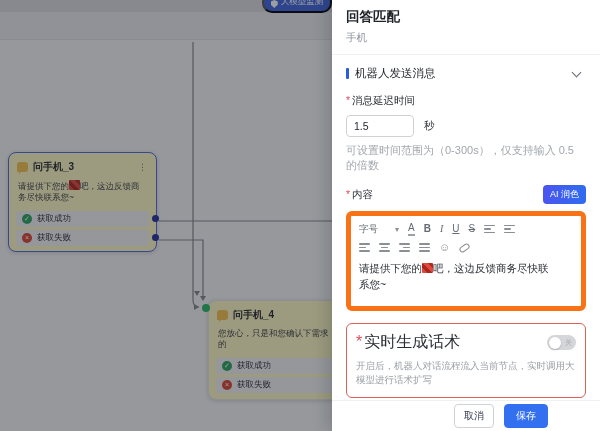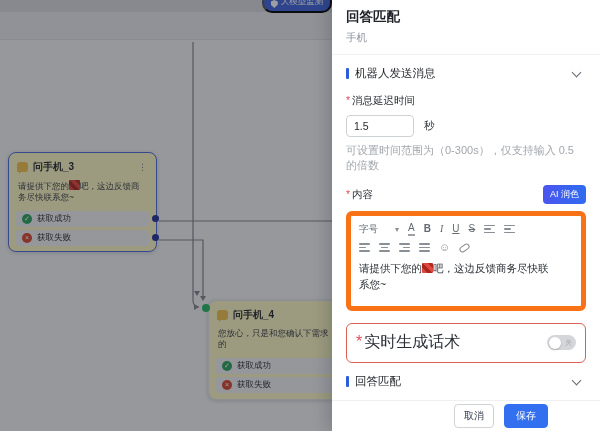--- a/index.html
+++ b/index.html
@@ -244,20 +244,21 @@
     </div>
 
     <div class="danger-box">
       <div class="rt-row">
         <div class="rt-label"><span class="req">*</span><span>实时生成话术</span></div>
         <span class="toggle">
           <span class="knob"></span>
           <span class="tg-txt">关</span>
         </span>
       </div>
+      <div class="rt-desc">开启后，机器人对话流程流入当前节点，实时调用大模型进行话术扩写</div>
     </div>
 
     <div class="sec-head">
       <span class="sec-bar"></span>
       <span class="sec-title">回答匹配</span>
       <span class="chev"></span>
     </div>
 
     <div class="field-label"><span class="req">*</span><span>回答不匹配时</span></div>
     <div class="radio-group">

